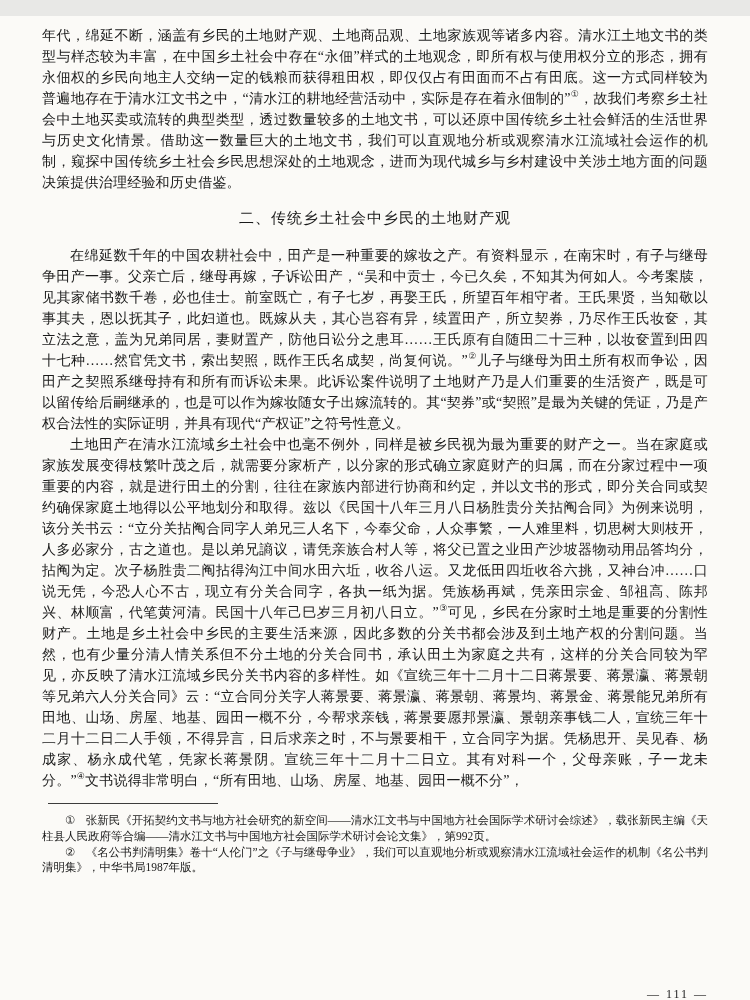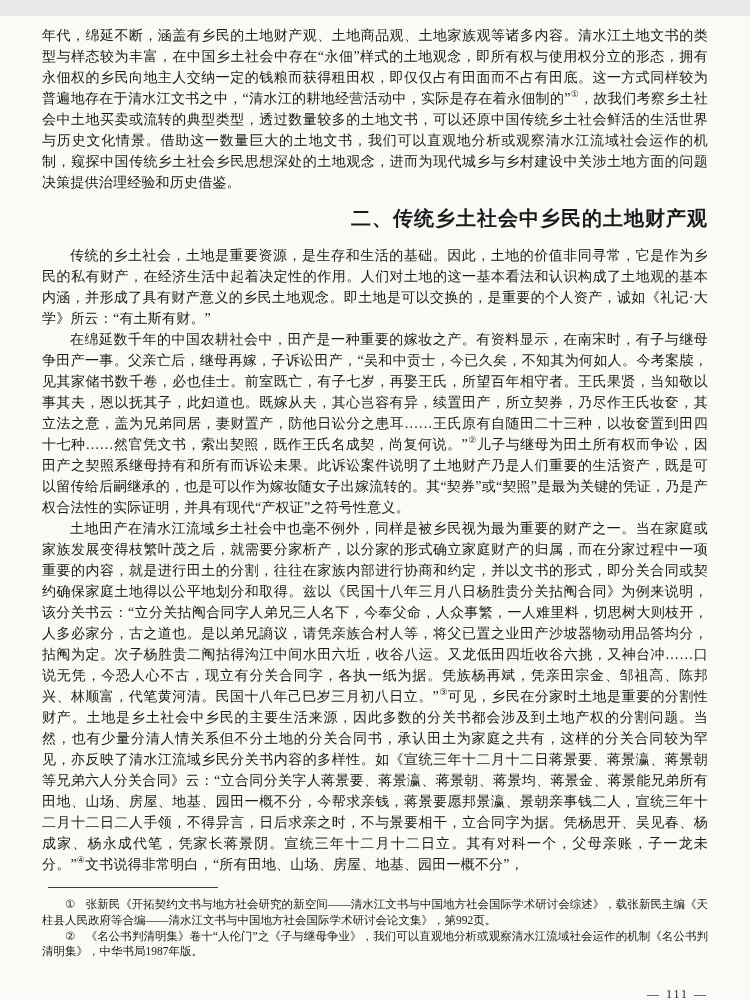--- a/index.html
+++ b/index.html
@@ -25,23 +25,23 @@
     line-height: 21px;
     text-align: justify;
     text-justify: inter-character;
     text-indent: 2em;
     letter-spacing: 0.2px;
   }
   .body-text p.no-indent {
     text-indent: 0;
   }
   .section-heading {
-    font-size: 20px;
-    font-weight: bold;
-    text-align: right;
+    font-size: 15px;
+    font-weight: normal;
+    text-align: center;
     line-height: 23px;
     margin: 14px 0 15px 0;
     letter-spacing: 1px;
   }
   sup.ref {
     font-size: 9px;
     line-height: 0;
     vertical-align: super;
   }
   .footnote-sep {
@@ -74,21 +74,20 @@
 </head>
 <body>
 
 <div class="sheet">
 
   <div class="body-text">
     <p class="no-indent">年代，绵延不断，涵盖有乡民的土地财产观、土地商品观、土地家族观等诸多内容。清水江土地文书的类型与样态较为丰富，在中国乡土社会中存在“永佃”样式的土地观念，即所有权与使用权分立的形态，拥有永佃权的乡民向地主人交纳一定的钱粮而获得租田权，即仅仅占有田面而不占有田底。这一方式同样较为普遍地存在于清水江文书之中，“清水江的耕地经营活动中，实际是存在着永佃制的”<sup class="ref">①</sup>，故我们考察乡土社会中土地买卖或流转的典型类型，透过数量较多的土地文书，可以还原中国传统乡土社会鲜活的生活世界与历史文化情景。借助这一数量巨大的土地文书，我们可以直观地分析或观察清水江流域社会运作的机制，窥探中国传统乡土社会乡民思想深处的土地观念，进而为现代城乡与乡村建设中关涉土地方面的问题决策提供治理经验和历史借鉴。</p>
 
     <div class="section-heading">二、传统乡土社会中乡民的土地财产观</div>
 
-    <p>传统的乡土社会，土地是重要资源，是生存和生活的基础。因此，土地的价值非同寻常，它是作为乡民的私有财产，在经济生活中起着决定性的作用。人们对土地的这一基本看法和认识构成了土地观的基本内涵，并形成了具有财产意义的乡民土地观念。即土地是可以交换的，是重要的个人资产，诚如《礼记·大学》所云：“有土斯有财。”</p>
 
     <p>在绵延数千年的中国农耕社会中，田产是一种重要的嫁妆之产。有资料显示，在南宋时，有子与继母争田产一事。父亲亡后，继母再嫁，子诉讼田产，“吴和中贡士，今已久矣，不知其为何如人。今考案牍，见其家储书数千卷，必也佳士。前室既亡，有子七岁，再娶王氏，所望百年相守者。王氏果贤，当知敬以事其夫，恩以抚其子，此妇道也。既嫁从夫，其心岂容有异，续置田产，所立契券，乃尽作王氏妆奁，其立法之意，盖为兄弟同居，妻财置产，防他日讼分之患耳……王氏原有自随田二十三种，以妆奁置到田四十七种……然官凭文书，索出契照，既作王氏名成契，尚复何说。”<sup class="ref">②</sup>儿子与继母为田土所有权而争讼，因田产之契照系继母持有和所有而诉讼未果。此诉讼案件说明了土地财产乃是人们重要的生活资产，既是可以留传给后嗣继承的，也是可以作为嫁妆随女子出嫁流转的。其“契券”或“契照”是最为关键的凭证，乃是产权合法性的实际证明，并具有现代“产权证”之符号性意义。</p>
 
     <p>土地田产在清水江流域乡土社会中也毫不例外，同样是被乡民视为最为重要的财产之一。当在家庭或家族发展变得枝繁叶茂之后，就需要分家析产，以分家的形式确立家庭财产的归属，而在分家过程中一项重要的内容，就是进行田土的分割，往往在家族内部进行协商和约定，并以文书的形式，即分关合同或契约确保家庭土地得以公平地划分和取得。兹以《民国十八年三月八日杨胜贵分关拈阄合同》为例来说明，该分关书云：“立分关拈阄合同字人弟兄三人名下，今奉父命，人众事繁，一人难里料，切思树大则枝开，人多必家分，古之道也。是以弟兄謪议，请凭亲族合村人等，将父已置之业田产沙坡器物动用品答均分，拈阄为定。次子杨胜贵二阄拈得沟江中间水田六坵，收谷八运。又龙低田四坵收谷六挑，又神台冲……口说无凭，今恐人心不古，现立有分关合同字，各执一纸为据。凭族杨再斌，凭亲田宗金、邹祖高、陈邦兴、林顺富，代笔黄河清。民国十八年己巳岁三月初八日立。”<sup class="ref">③</sup>可见，乡民在分家时土地是重要的分割性财产。土地是乡土社会中乡民的主要生活来源，因此多数的分关书都会涉及到土地产权的分割问题。当然，也有少量分清人情关系但不分土地的分关合同书，承认田土为家庭之共有，这样的分关合同较为罕见，亦反映了清水江流域乡民分关书内容的多样性。如《宣统三年十二月十二日蒋景要、蒋景瀛、蒋景朝等兄弟六人分关合同》云：“立合同分关字人蒋景要、蒋景瀛、蒋景朝、蒋景均、蒋景金、蒋景能兄弟所有田地、山场、房屋、地基、园田一概不分，今帮求亲钱，蒋景要愿邦景瀛、景朝亲事钱二人，宣统三年十二月十二日二人手领，不得异言，日后求亲之时，不与景要相干，立合同字为据。凭杨思开、吴见春、杨成家、杨永成代笔，凭家长蒋景阴。宣统三年十二月十二日立。其有对科一个，父母亲账，子一龙未分。”<sup class="ref">④</sup>文书说得非常明白，“所有田地、山场、房屋、地基、园田一概不分”，</p>
   </div>
 
   <hr class="footnote-sep">
 
   <div class="footnotes">
     <p>

